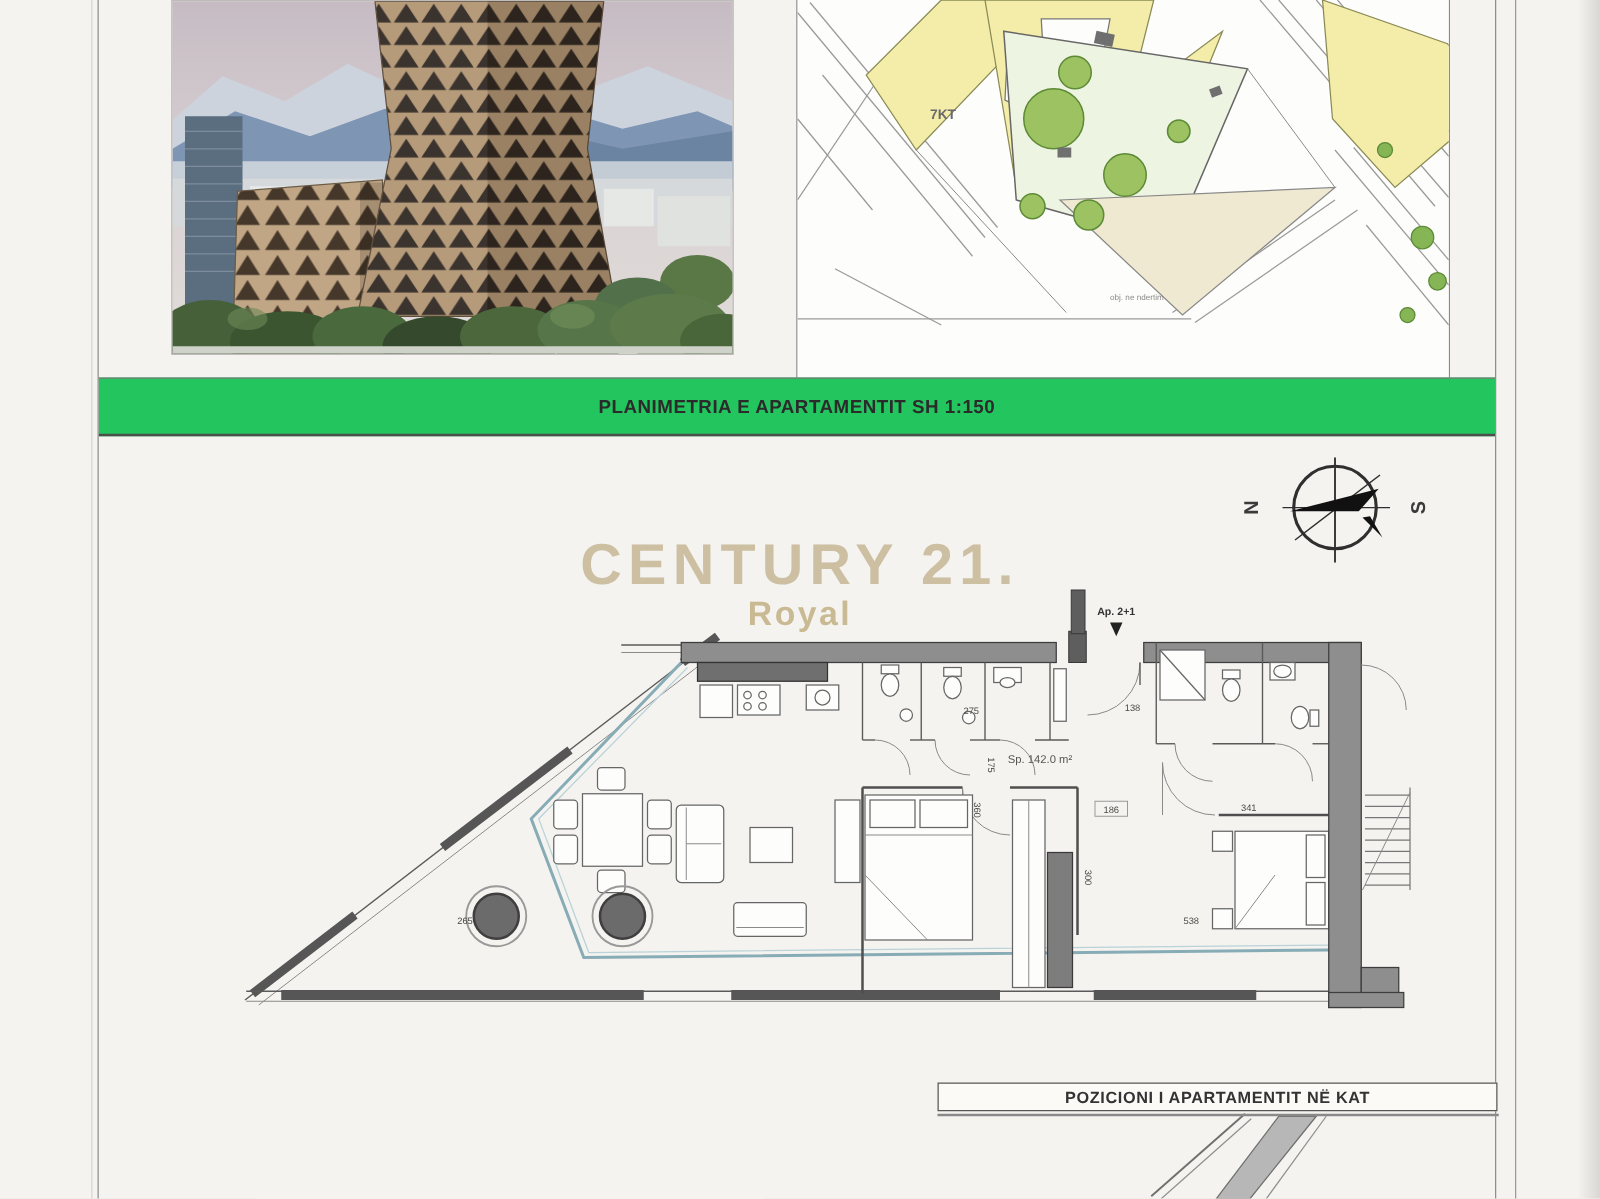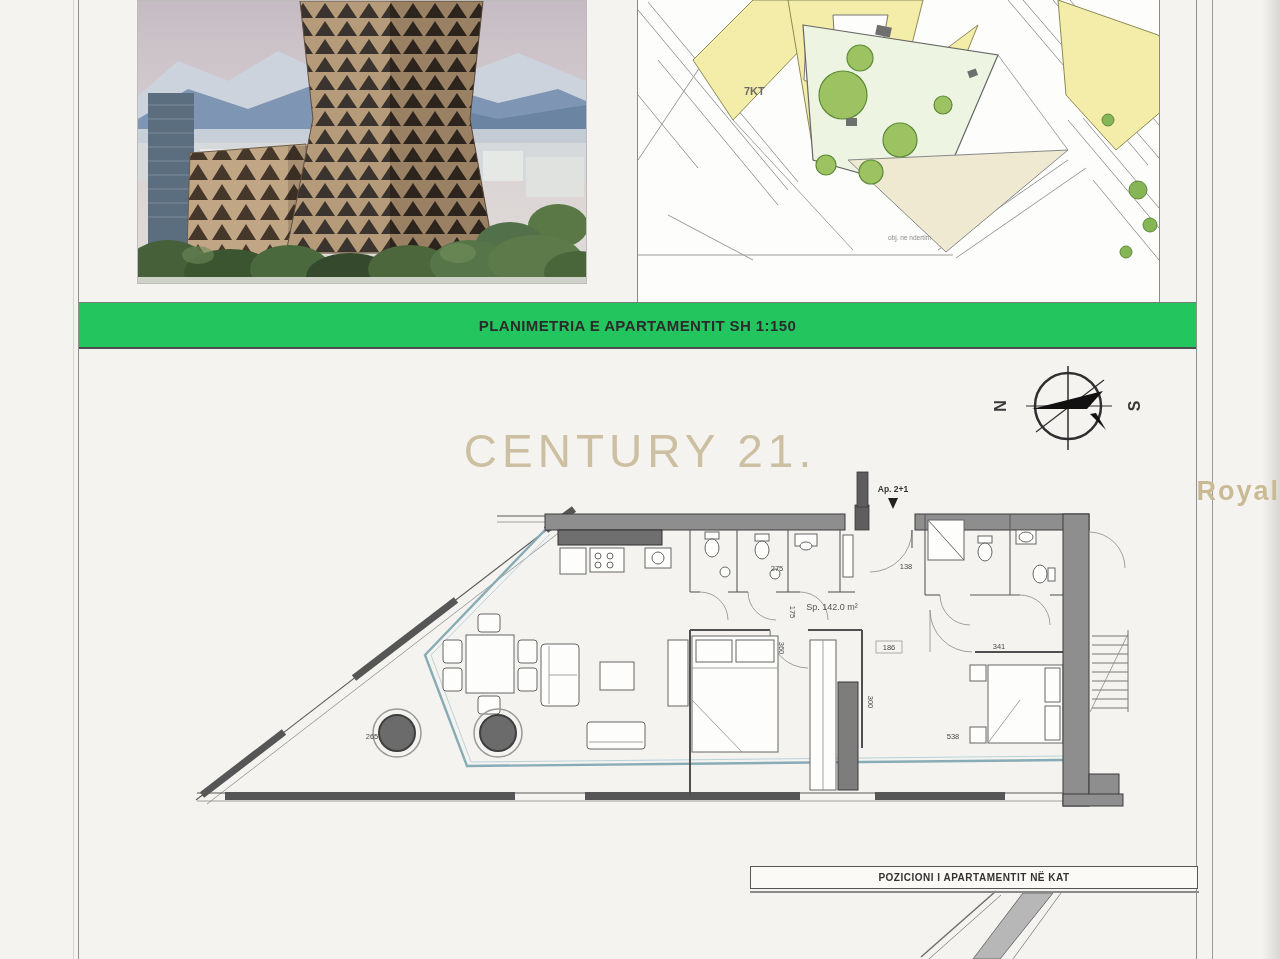--- a/index.html
+++ b/index.html
@@ -16,28 +16,28 @@
   #photo{left:137px;top:0;width:448px;height:282px;border:1px solid #bdbcba;background:#dcd6d4;}
   #siteplan{left:637px;top:0;width:521px;height:302px;background:#fdfdfb;
             border-left:1px solid #8a8a8a;border-right:1px solid #8a8a8a;}
   
   #titlerow{left:79px;top:302px;width:1117px;height:44px;background:#22c55e;
             border-top:1px solid #7a7a7a;border-bottom:2px solid #4d4d4d;display:flex;}
   .titlecell{flex:1;display:flex;align-items:center;justify-content:center;
              font-weight:bold;font-size:15px;color:#2b2b2b;letter-spacing:.4px;white-space:nowrap;}
   
   #watermark{left:0;top:428px;width:1280px;text-align:center;z-index:1;line-height:1;}
-  #wm-brand{font-size:46px;font-weight:normal;letter-spacing:5px;color:#cdbfa1;}
-  #wm-sub{font-size:27px;font-weight:bold;letter-spacing:2px;color:#c9ba93;margin-top:4px;text-align:right;}
+  #wm-brand{font-size:46px;font-weight:bold;letter-spacing:5px;color:#cdbfa1;}
+  #wm-sub{font-size:27px;font-weight:bold;letter-spacing:2px;color:#c9ba93;margin-top:4px;}
   
   #plan-svg{left:0;top:0;width:1280px;height:959px;z-index:2;pointer-events:none;}
   
   #footerbox{left:750px;top:866px;width:446px;height:21px;border:1.5px solid #565656;background:#fbfaf7;
              display:flex;align-items:center;justify-content:center;z-index:3;
-             font-size:10px;font-weight:bold;letter-spacing:.5px;color:#333;}
+             font-size:13px;font-weight:bold;letter-spacing:.5px;color:#333;}
   #footerline{left:750px;top:891px;width:449px;height:0;border-top:2px solid #8a8a8a;z-index:3;}
   
   .ln{stroke:#5a5a5a;stroke-width:1.1;fill:none;}
   .lt{stroke:#8a8a8a;stroke-width:.8;fill:none;}
   .ln2{stroke:#4f4f4f;stroke-width:2;fill:none;}
   .wall{fill:#8e8e8e;stroke:#3d3d3d;stroke-width:1;}
   .dark{fill:#5e5e5e;stroke:#383838;stroke-width:.8;}
   .fix{fill:#fdfdfc;stroke:#666;stroke-width:1;}
   .glass{stroke:#87acb6;stroke-width:2.4;fill:none;}
   .glass2{stroke:#bad2d8;stroke-width:1;fill:none;}

